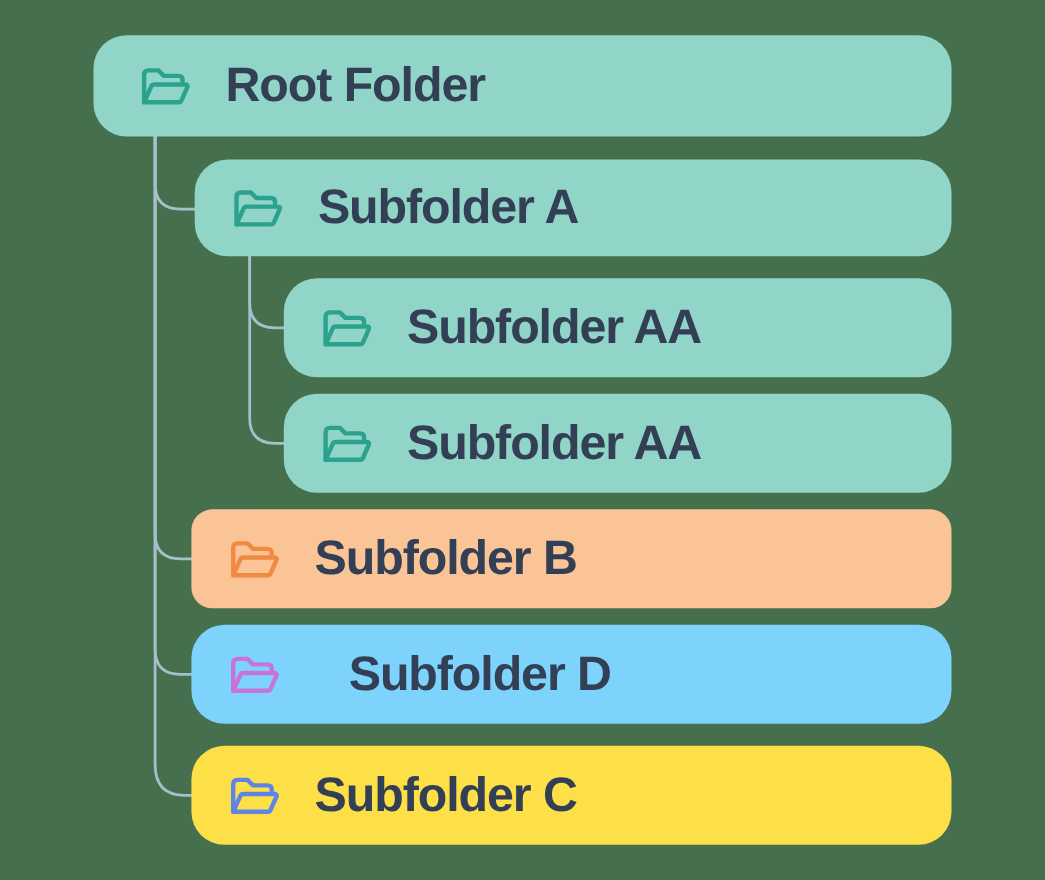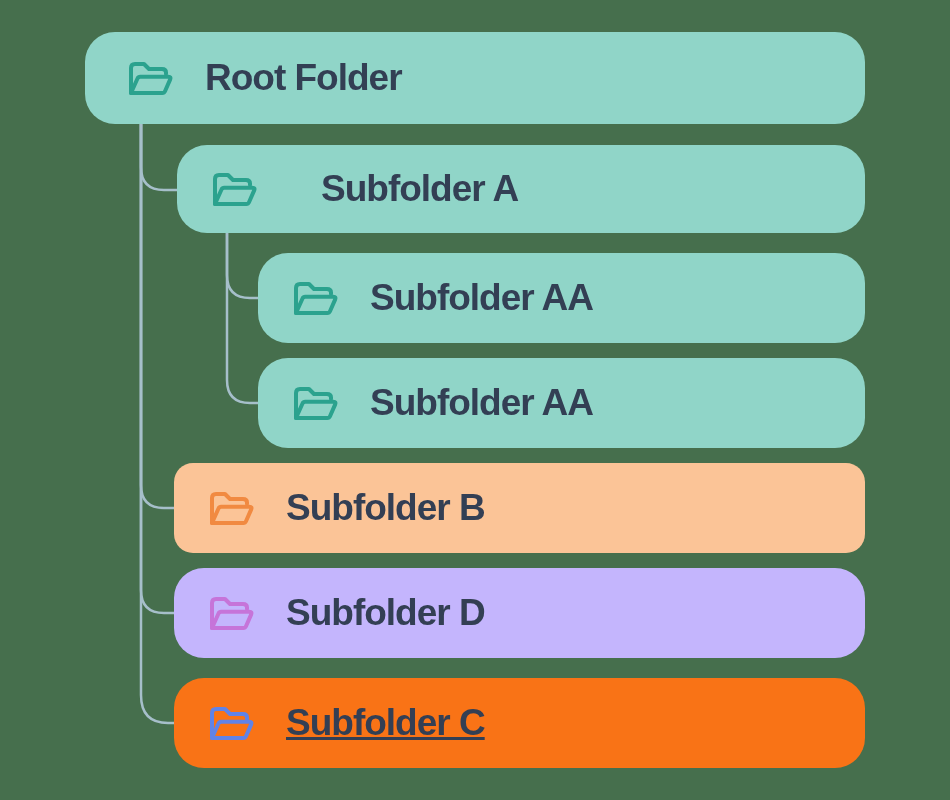--- a/index.html
+++ b/index.html
@@ -35,21 +35,21 @@
   #node-c    { left: 174px; top: 678px; width: 691px; height: 90px; }
   .icon {
     display: inline-flex;
     width: 50px;
     height: 42px;
     flex: 0 0 auto;
   }
   .icon svg { width: 100%; height: 100%; }
   .label {
     margin-left: 30px;
-    font-size: 37px;
+    font-size: 44px;
     font-weight: 700;
     letter-spacing: -1px;
     white-space: nowrap;
   }
 </style>
 </head>
 <body>
 
 <div class="canvas" style="background: rgb(70, 111, 77); color: rgb(51, 63, 84);">
 
@@ -69,21 +69,21 @@
       <svg viewBox="0 0 50 42" xmlns="http://www.w3.org/2000/svg">
         <g fill="none" stroke-width="4" stroke-linecap="round" stroke-linejoin="round" stroke="#2ba28e">
           <path d="M6,36 L6,11 Q6,7 10,7 L19,7 L24,12 L37,12 Q41,12 41,15.5 L41,17"></path>
           <path d="M6,36 L12.5,21.5 Q13.3,19.8 15.2,19.8 L43.5,19.8 Q46.3,19.8 45.2,22.4 L40,34.2 Q39.2,36 37.3,36 Z"></path>
         </g>
       </svg>
     </span>
     <span class="label">Root Folder</span>
   </div>
 
-  <div class="node" id="node-a" style="background: rgb(144, 213, 200); gap: 32px;">
+  <div class="node" id="node-a" style="background: rgb(144, 213, 200);">
     <span class="icon">
       <svg viewBox="0 0 50 42" xmlns="http://www.w3.org/2000/svg">
         <g fill="none" stroke-width="4" stroke-linecap="round" stroke-linejoin="round" stroke="#2ba28e">
           <path d="M6,36 L6,11 Q6,7 10,7 L19,7 L24,12 L37,12 Q41,12 41,15.5 L41,17"></path>
           <path d="M6,36 L12.5,21.5 Q13.3,19.8 15.2,19.8 L43.5,19.8 Q46.3,19.8 45.2,22.4 L40,34.2 Q39.2,36 37.3,36 Z"></path>
         </g>
       </svg>
     </span>
     <span class="label">Subfolder A</span>
   </div>
@@ -117,33 +117,33 @@
       <svg viewBox="0 0 50 42" xmlns="http://www.w3.org/2000/svg">
         <g fill="none" stroke-width="4" stroke-linecap="round" stroke-linejoin="round" stroke="#f18a41">
           <path d="M6,36 L6,11 Q6,7 10,7 L19,7 L24,12 L37,12 Q41,12 41,15.5 L41,17"></path>
           <path d="M6,36 L12.5,21.5 Q13.3,19.8 15.2,19.8 L43.5,19.8 Q46.3,19.8 45.2,22.4 L40,34.2 Q39.2,36 37.3,36 Z"></path>
         </g>
       </svg>
     </span>
     <span class="label">Subfolder B</span>
   </div>
 
-  <div class="node" id="node-d" style="background: #c4b5fd;">
+  <div class="node" id="node-d" style="background: #7dd3fc; gap: 31px;">
     <span class="icon">
       <svg viewBox="0 0 50 42" xmlns="http://www.w3.org/2000/svg">
         <g fill="none" stroke-width="4" stroke-linecap="round" stroke-linejoin="round" stroke="#c674d9">
           <path d="M6,36 L6,11 Q6,7 10,7 L19,7 L24,12 L37,12 Q41,12 41,15.5 L41,17"></path>
           <path d="M6,36 L12.5,21.5 Q13.3,19.8 15.2,19.8 L43.5,19.8 Q46.3,19.8 45.2,22.4 L40,34.2 Q39.2,36 37.3,36 Z"></path>
         </g>
       </svg>
     </span>
     <span class="label">Subfolder D</span>
   </div>
 
-  <div class="node" id="node-c" style="background: #f97316; text-decoration: underline;">
+  <div class="node" id="node-c" style="background: #fde047;">
     <span class="icon">
       <svg viewBox="0 0 50 42" xmlns="http://www.w3.org/2000/svg">
         <g fill="none" stroke-width="4" stroke-linecap="round" stroke-linejoin="round" stroke="#6083e8">
           <path d="M6,36 L6,11 Q6,7 10,7 L19,7 L24,12 L37,12 Q41,12 41,15.5 L41,17"></path>
           <path d="M6,36 L12.5,21.5 Q13.3,19.8 15.2,19.8 L43.5,19.8 Q46.3,19.8 45.2,22.4 L40,34.2 Q39.2,36 37.3,36 Z"></path>
         </g>
       </svg>
     </span>
     <span class="label">Subfolder C</span>
   </div>

